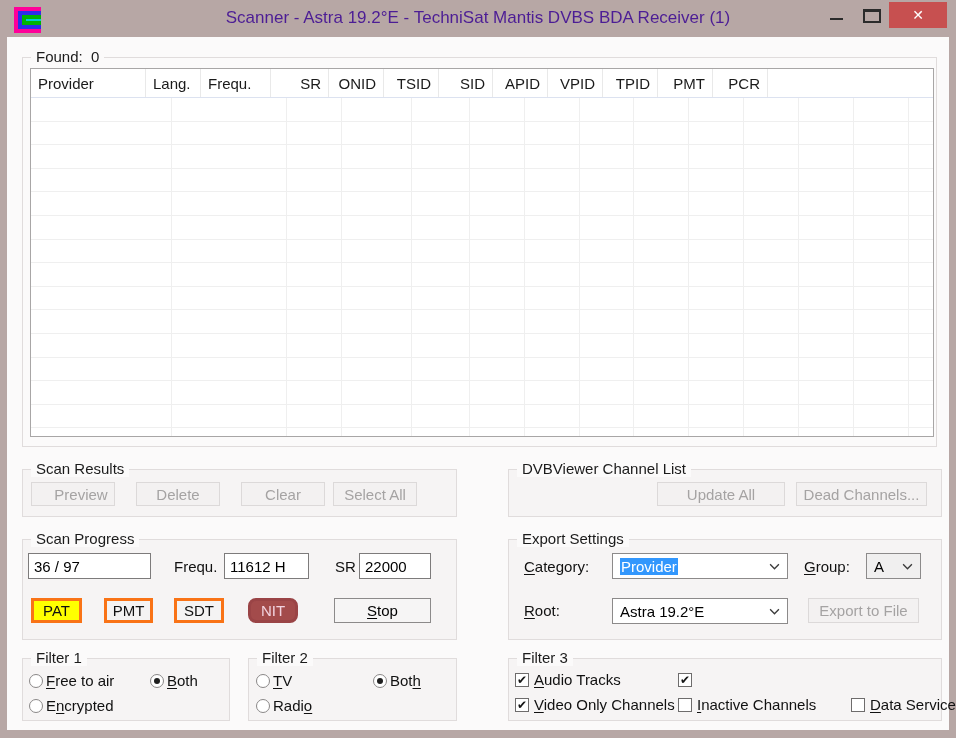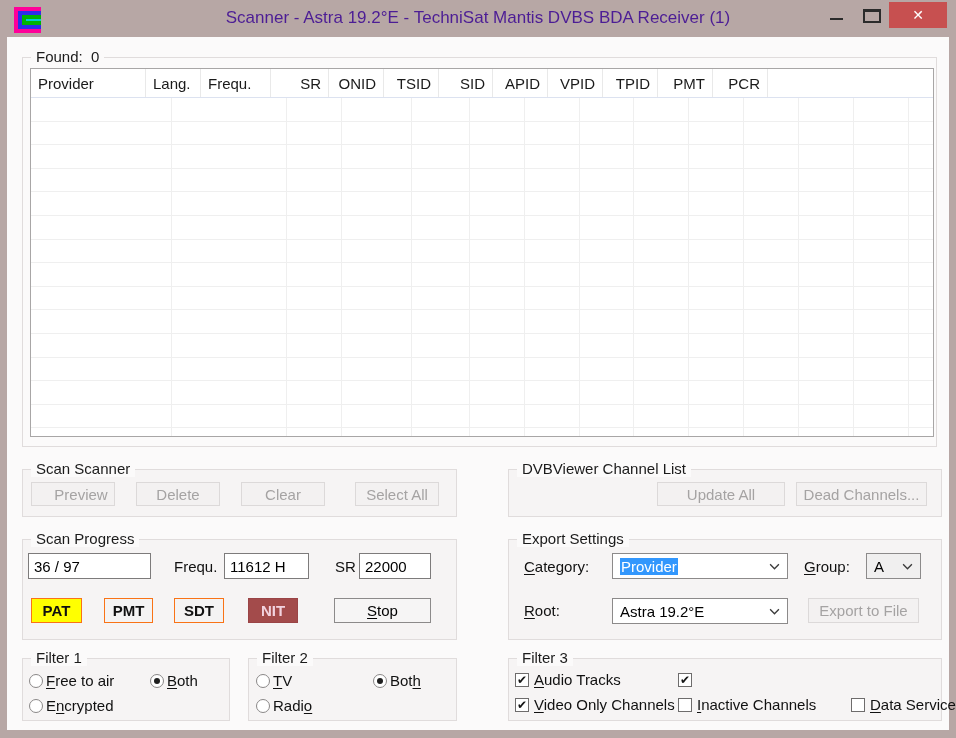--- a/index.html
+++ b/index.html
@@ -47,24 +47,24 @@
       font-size:15px;display:flex;align-items:center;justify-content:center;white-space:nowrap;cursor:default;}
   
   .edit{position:absolute;box-sizing:border-box;background:#fff;border:1px solid #7d7b7b;color:#000;
       font-size:15px;padding:0 5px;font-family:inherit;outline:none;}
   .combo{position:absolute;box-sizing:border-box;background:#fff;border:1px solid #8c8a8a;
       display:flex;align-items:center;padding:0 7px;font-size:15px;color:#000;cursor:default;}
   .combo .val{flex:1;white-space:nowrap;overflow:hidden;}
   .combo.gray{background:#f0efef;}
   .sel{background:#3297fd;color:#fff;padding:0 1px;}
   
-  .ind{position:absolute;box-sizing:border-box;border:1px solid #f97316;background:#f4f3f3;color:#111;
-      font-size:15px;display:flex;align-items:center;justify-content:center;font-weight:bold;}
+  .ind{position:absolute;box-sizing:border-box;border:3px solid #f97316;background:#f4f3f3;color:#111;
+      font-size:15px;display:flex;align-items:center;justify-content:center;}
   .ind.yellow{background:#ffff00;color:#101010;}
-  .ind.red{background:#a34b4b;border-color:#9a4446;color:#f2d3df;}
+  .ind.red{background:#a34b4b;border-color:#9a4446;color:#f2d3df;border-radius:8px;}
   
   .lbl{position:absolute;font-size:15px;color:#111;white-space:nowrap;}
   .accel{text-decoration:underline;text-underline-offset:2px;}
   
   .radio{position:absolute;width:14px;height:14px;border:1px solid #8a8888;border-radius:50%;background:#fff;box-sizing:border-box;}
   .radio .dot{display:none;position:absolute;left:3px;top:3px;right:3px;bottom:3px;background:#1f1f1f;border-radius:50%;}
   .radio.selected .dot{display:block;}
   .cb{position:absolute;width:14px;height:14px;border:1px solid #6e6c6c;background:#fff;box-sizing:border-box;
       display:flex;align-items:center;justify-content:center;font-size:12px;color:#141414;font-weight:bold;line-height:1;}
   .cb .mark{display:none;margin-top:-1px;}
@@ -130,25 +130,25 @@
       <div class="vline" style="left:602px;"></div>
       <div class="vline" style="left:657px;"></div>
       <div class="vline" style="left:712px;"></div>
       <div class="vline" style="left:767px;"></div>
       <div class="vline" style="left:822px;"></div>
       <div class="vline" style="left:877px;"></div>
     </div>
   </div>
 
   <div class="group tinted" style="left:15px;top:432px;width:433px;height:46px;">
-    <div class="group-title">Scan Scanner</div>
+    <div class="group-title">Scan Results</div>
     <div class="btn-d" style="left:8px;top:12px;width:84px;height:24px;padding-left:16px;">Preview</div>
     <div class="btn-d" style="left:113px;top:12px;width:84px;height:24px;">Delete</div>
     <div class="btn-d" style="left:218px;top:12px;width:84px;height:24px;">Clear</div>
-    <div class="btn-d" style="left:332px;top:12px;width:84px;height:24px;">Select All</div>
+    <div class="btn-d" style="left:310px;top:12px;width:84px;height:24px;">Select All</div>
   </div>
 
   <div class="group tinted" style="left:501px;top:432px;width:432px;height:46px;">
     <div class="group-title">DVBViewer Channel List</div>
     <div class="btn-d" style="left:148px;top:12px;width:128px;height:24px;">Update All</div>
     <div class="btn-d" style="left:287px;top:12px;width:131px;height:24px;">Dead Channels...</div>
   </div>
 
   <div class="group tinted" style="left:15px;top:502px;width:433px;height:99px;">
     <div class="group-title">Scan Progress</div>

